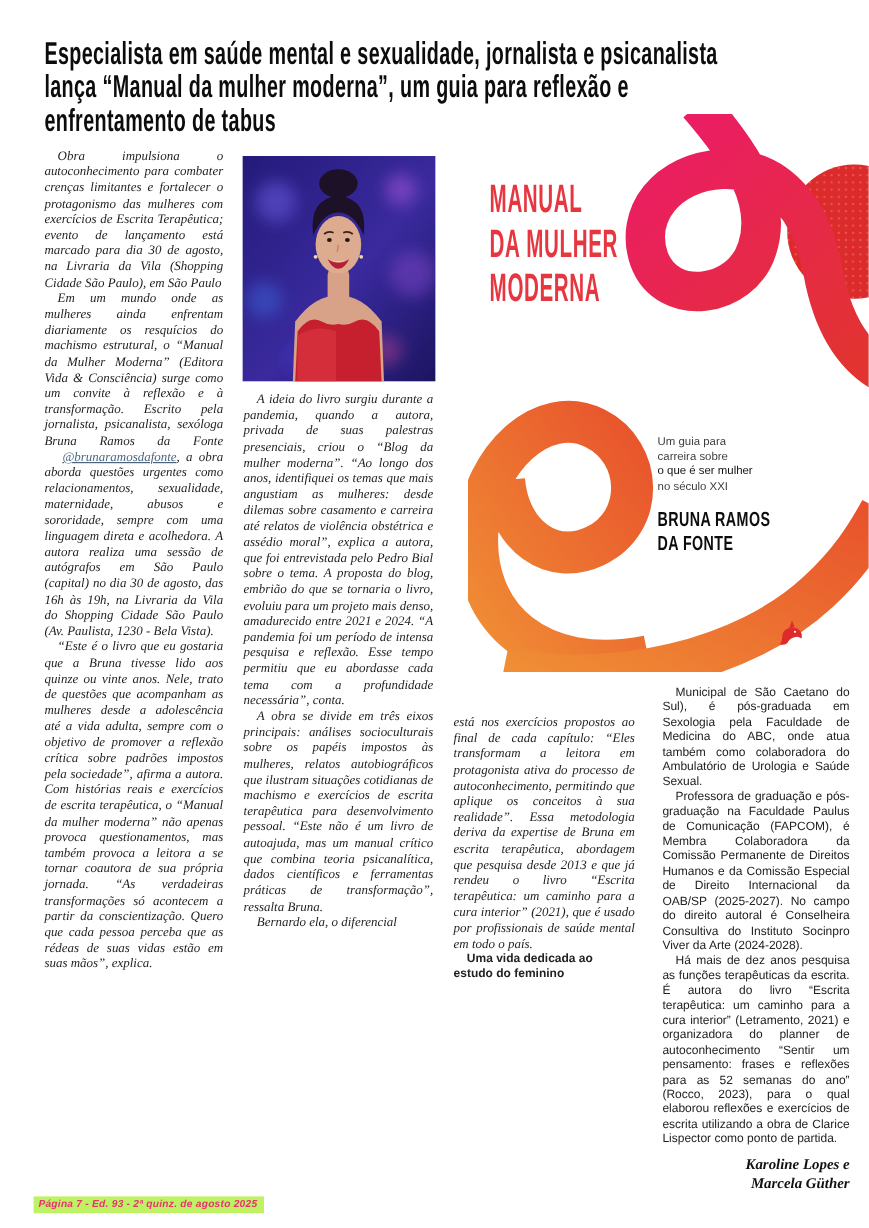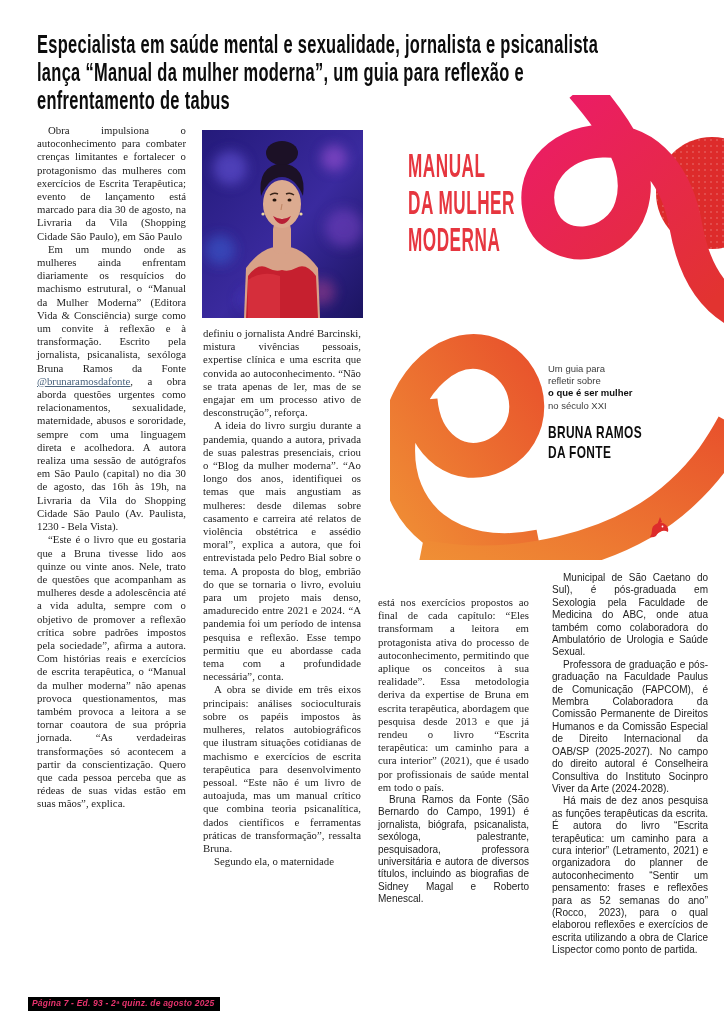--- a/index.html
+++ b/index.html
@@ -14,58 +14,58 @@
     font-family:"Liberation Sans",sans-serif;font-weight:bold;
     font-size:26.5px;line-height:28px;color:#0c0c0c;letter-spacing:.5px;
   }
   .headline div{white-space:nowrap;}
   
   .col{position:absolute;text-align:justify;}
   .col1{left:37px;top:124px;width:149px;}
   .col2{left:203px;top:327px;width:158px;}
   .col3{left:378px;top:596px;width:151px;}
   .col4{left:552px;top:572px;width:156px;}
-  .serif p{margin:0;font-family:"Liberation Serif",serif;font-size:10.8px;line-height:13.2px;text-indent:11px;color:#1d1d1d;}
+  .serif p{margin:0;font-family:"Liberation Serif",serif;font-size:10.8px;line-height:13.2px;text-indent:11px;color:#1d1d1d;font-style:italic;}
   p.cont{text-indent:0;}
   .lede{font-family:"Liberation Sans",sans-serif;font-size:10.6px;line-height:14px;color:#3f3f3f;text-indent:11px;margin:0 0 2px 0;}
   .sans p{margin:0;font-family:"Liberation Sans",sans-serif;font-size:10px;line-height:12.4px;text-indent:11px;color:#222;}
   .subhead{font-family:"Liberation Sans",sans-serif;font-weight:bold;font-size:10.6px;line-height:12.6px;
     text-align:left;text-indent:0;margin:3px 0 1px 0;color:#000;}
   .byline{font-family:"Liberation Serif",serif;font-style:italic;font-weight:bold;
     font-size:12.4px;line-height:16px;text-align:right;margin-top:5px;color:#111;}
-  a.handle{color:#4a647e;text-decoration:underline;cursor:pointer;}
+  a.handle{color:#4a647e;text-decoration:underline;cursor:pointer;margin-left:15px;}
   
   .photo{position:absolute;left:202px;top:130px;width:161px;height:188px;}
   
   .cover{position:absolute;left:390px;top:95px;width:334px;height:465px;}
   .cover svg.art{position:absolute;left:0;top:0;}
   .cover-title{
     position:absolute;left:18px;top:52px;
     transform:scaleX(0.52);transform-origin:left top;
     font-family:"Liberation Sans",sans-serif;font-weight:bold;
     font-size:33px;line-height:37px;color:#e6363f;letter-spacing:1px;
   }
   .cover-title div{white-space:nowrap;}
   .cover-tagline{
     position:absolute;left:158px;top:268px;
     font-family:"Liberation Sans",sans-serif;font-size:9.5px;line-height:12.2px;color:#3d3d3d;
   }
-  .cover-tagline .b{font-weight:bold;color:#101010;}
+  .cover-tagline .b{font-weight:normal;color:#101010;}
   .cover-author{
     position:absolute;left:158px;top:328px;
     transform:scaleX(0.7);transform-origin:left top;
     font-family:"Liberation Sans",sans-serif;font-weight:bold;
     font-size:17px;line-height:20px;color:#0d0d0d;letter-spacing:.5px;
   }
   .cover-author div{white-space:nowrap;}
   .publisher{position:absolute;left:256px;top:420px;width:26px;height:26px;}
   
   .footer{
     position:absolute;left:28px;top:997px;
-    background:#000000;color:#e8336e;
+    background:#bef264;color:#e8336e;
     font-family:"Liberation Sans",sans-serif;font-weight:bold;font-style:italic;
     font-size:8.5px;line-height:11px;padding:1px 6px 2px 4px;letter-spacing:.2px;
   }
 </style>
 </head>
 <body>
 
 <div class="headline">
   <div>Especialista em saúde mental e sexualidade, jornalista e psicanalista</div>
   <div>lança “Manual da mulher moderna”, um guia para reflexão e</div>
@@ -120,24 +120,23 @@
     <ellipse cx="72.5" cy="70" rx="2" ry="1.6" fill="#24140c"></ellipse>
     <ellipse cx="87.5" cy="70" rx="2" ry="1.6" fill="#24140c"></ellipse>
 
     <path d="M80,74 L79,80" stroke="#c08868" stroke-width="1.2" fill="none"></path>
     <path d="M71,86 Q80,92 89,86 Q85,94 80,94 Q75,94 71,86 Z" fill="#b81f35"></path>
     <path d="M73,86.5 Q80,90 87,86.5 Q80,89.5 73,86.5 Z" fill="#ffffff"></path>
   </svg>
 </div>
 
 <div class="col col2 serif">
-  <p class="cont">definiu o jornalista André Barcinski, mistura vivências pessoais, expertise clínica e uma escrita que convida ao autoconhecimento. “Não se trata apenas de ler, mas de se engajar em um processo ativo de desconstrução”, reforça.</p>
   <p>A ideia do livro surgiu durante a pandemia, quando a autora, privada de suas palestras presenciais, criou o “Blog da mulher moderna”. “Ao longo dos anos, identifiquei os temas que mais angustiam as mulheres: desde dilemas sobre casamento e carreira até relatos de violência obstétrica e assédio moral”, explica a autora, que foi entrevistada pelo Pedro Bial sobre o tema. A proposta do blog, embrião do que se tornaria o livro, evoluiu para um projeto mais denso, amadurecido entre 2021 e 2024. “A pandemia foi um período de intensa pesquisa e reflexão. Esse tempo permitiu que eu abordasse cada tema com a profundidade necessária”, conta.</p>
   <p>A obra se divide em três eixos principais: análises socioculturais sobre os papéis impostos às mulheres, relatos autobiográficos que ilustram situações cotidianas de machismo e exercícios de escrita terapêutica para desenvolvimento pessoal. “Este não é um livro de autoajuda, mas um manual crítico que combina teoria psicanalítica, dados científicos e ferramentas práticas de transformação”, ressalta Bruna.</p>
-  <p>Segundo ela, o maternidade</p>
+  <p>Bernardo ela, o diferencial</p>
 </div>
 
 <div class="cover">
   <svg class="art" width="334" height="465" viewBox="0 0 334 465">
     <defs>
       <linearGradient id="gpink" x1="0" y1="0" x2="0.8" y2="1">
         <stop offset="0" stop-color="#ec1a6b"></stop>
           <stop offset="1" stop-color="#e23330"></stop>
       </linearGradient>
       <linearGradient id="gorange" x1="0" y1="1" x2="1" y2="0">
@@ -157,21 +156,21 @@
     <path d="M150,452 C60,470 2,420 8,345 C13,288 62,240 106,262 C146,282 148,340 106,360 C70,377 34,352 30,305" fill="none" stroke="url(#gorange)" stroke-width="35"></path>
     <path d="M30,462 C120,480 230,456 292,398 C318,374 332,352 344,330" fill="none" stroke="url(#gorange)" stroke-width="35"></path>
   </svg>
   <div class="cover-title">
     <div>MANUAL</div>
     <div>DA MULHER</div>
     <div>MODERNA</div>
   </div>
   <div class="cover-tagline">
     <div>Um guia para</div>
-    <div>refletir sobre</div>
+    <div>carreira sobre</div>
     <div class="b">o que é ser mulher</div>
     <div>no século XXI</div>
   </div>
   <div class="cover-author">
     <div>BRUNA RAMOS</div>
     <div>DA FONTE</div>
   </div>
   <div class="publisher">
     <svg width="26" height="26" viewBox="0 0 26 26">
       <path d="M14,2 L11.5,9 L16,7 Z" fill="#dd2b2b"></path>
@@ -179,23 +178,27 @@
       <circle cx="16.5" cy="11.5" r="0.9" fill="#ffffff"></circle>
     </svg>
   </div>
 </div>
 
 <div class="col col3">
   <div class="serif">
       <p class="cont">está nos exercícios propostos ao final de cada capítulo: “Eles transformam a leitora em protagonista ativa do processo de autoconhecimento, permitindo que aplique os conceitos à sua realidade”. Essa metodologia deriva da expertise de Bruna em escrita terapêutica, abordagem que pesquisa desde 2013 e que já rendeu o livro “Escrita terapêutica: um caminho para a cura interior” (2021), que é usado por profissionais de saúde mental em todo o país.</p>
     </div>
   <div class="sans">
-    <p>Bruna Ramos da Fonte (São Bernardo do Campo, 1991) é jornalista, biógrafa, psicanalista, sexóloga, palestrante, pesquisadora, professora universitária e autora de diversos títulos, incluindo as biografias de Sidney Magal e Roberto Menescal.</p>
+    <p class="subhead">Uma vida dedicada ao estudo do feminino</p>
   </div>
 </div>
 
 <div class="col col4 sans">
   <p class="cont">Municipal de São Caetano do Sul), é pós-graduada em Sexologia pela Faculdade de Medicina do ABC, onde atua também como colaboradora do Ambulatório de Urologia e Saúde Sexual.</p>
   <p>Professora de graduação e pós-graduação na Faculdade Paulus de Comunicação (FAPCOM), é Membra Colaboradora da Comissão Permanente de Direitos Humanos e da Comissão Especial de Direito Internacional da OAB/SP (2025-2027). No campo do direito autoral é Conselheira Consultiva do Instituto Socinpro Viver da Arte (2024-2028).</p>
   <p>Há mais de dez anos pesquisa as funções terapêuticas da escrita. É autora do livro “Escrita terapêutica: um caminho para a cura interior” (Letramento, 2021) e organizadora do planner de autoconhecimento “Sentir um pensamento: frases e reflexões para as 52 semanas do ano” (Rocco, 2023), para o qual elaborou reflexões e exercícios de escrita utilizando a obra de Clarice Lispector como ponto de partida.</p>
+  <div class="byline">
+    <div>Karoline Lopes e</div>
+    <div>Marcela Güther</div>
+  </div>
 </div>
 
 <div class="footer">Página 7 - Ed. 93 - 2ª quinz. de agosto 2025</div>
 
 </body></html>

